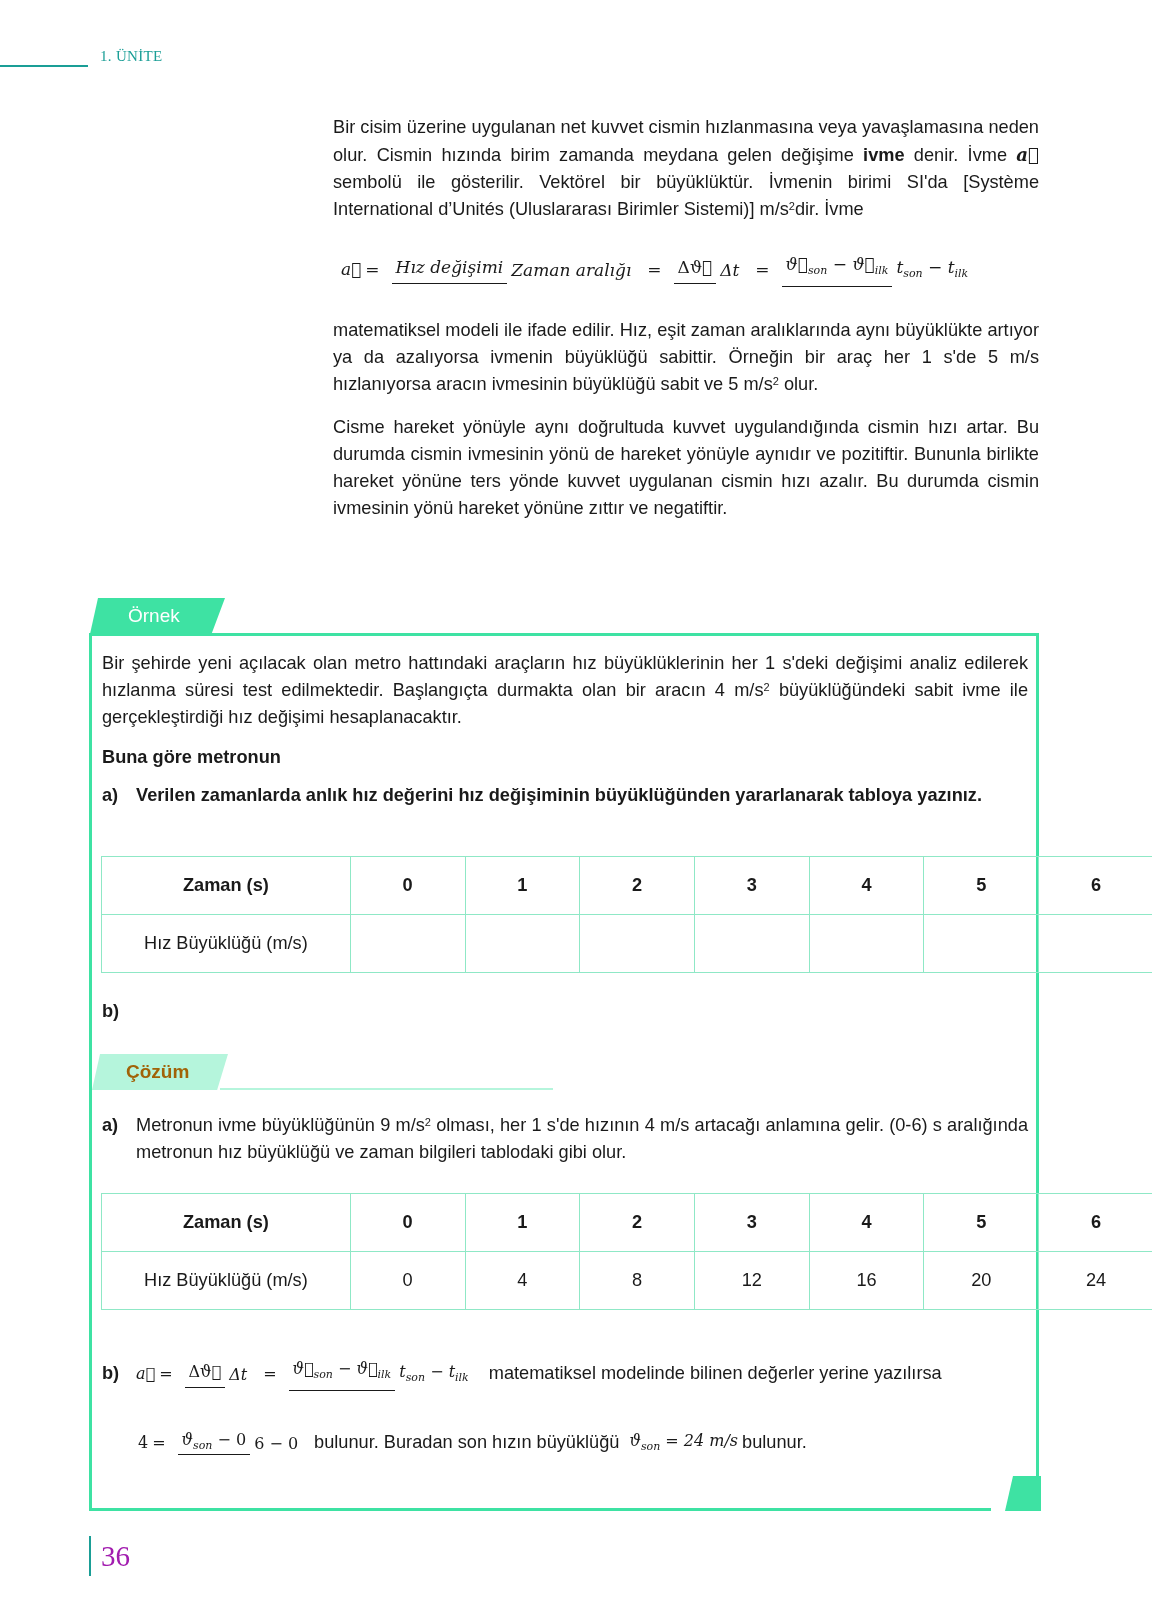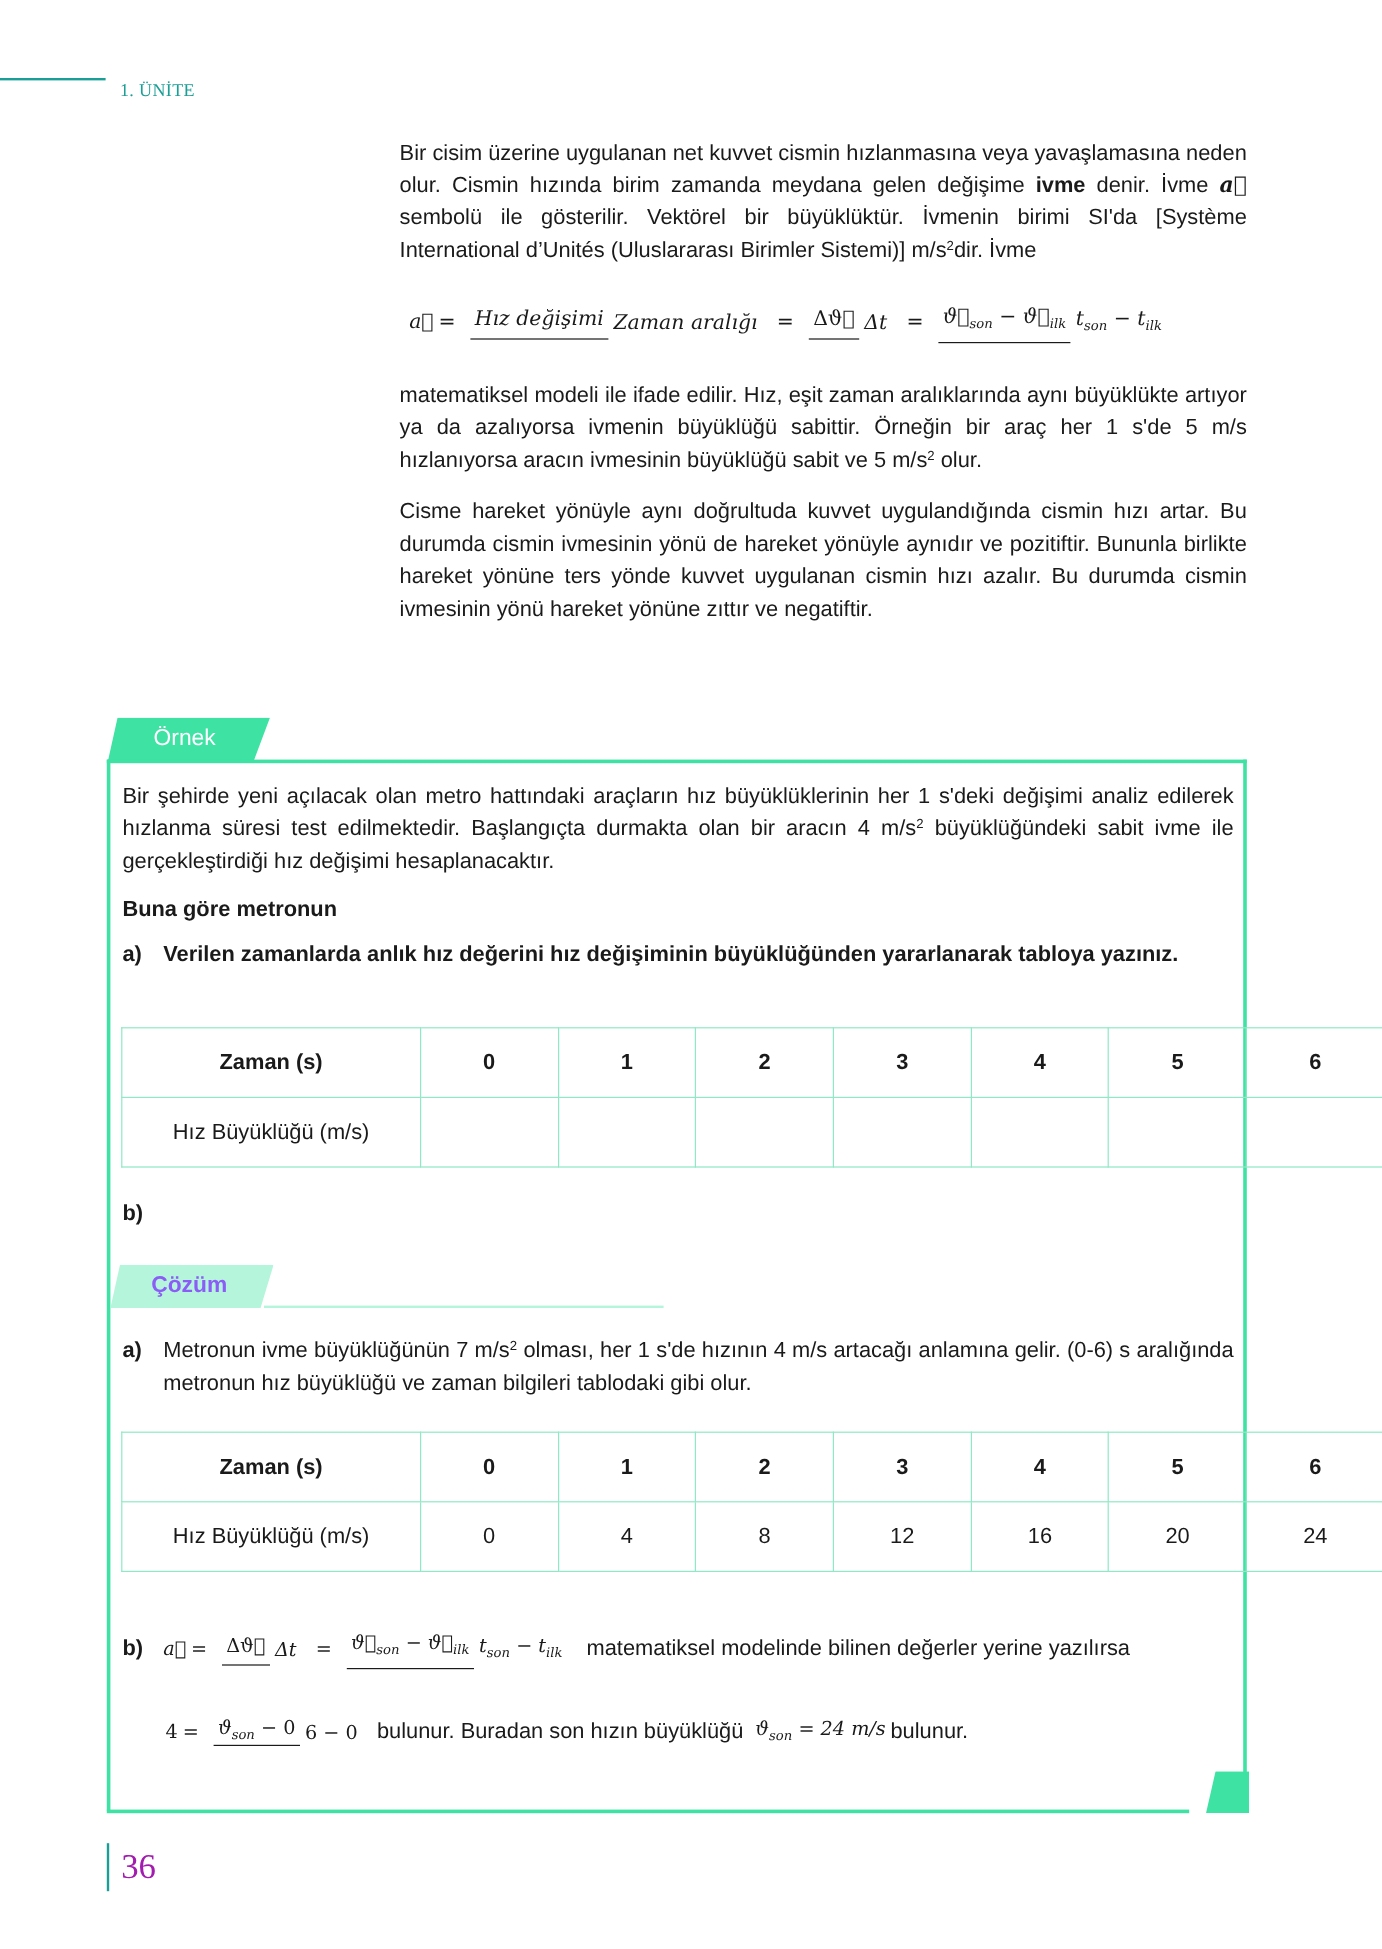--- a/index.html
+++ b/index.html
@@ -1,20 +1,20 @@
 <!DOCTYPE html>
 <html><head>
 <meta charset="utf-8">
 <style>
   * { box-sizing: border-box; margin: 0; padding: 0; }
   html, body { width: 1152px; height: 1624px; background: #ffffff; }
   body { position: relative; font-family: "Liberation Sans", sans-serif; color: #1a1a1a; overflow: hidden; }
 
   .unit-line { position: absolute; left: 0; top: 65px; width: 88px; height: 2px; background: #1a9e96; }
-  .unit-title { position: absolute; left: 100px; top: 68px; font-family: "Liberation Serif", serif; font-size: 15px; color: #1a9e96; letter-spacing: 0.3px; }
+  .unit-title { position: absolute; left: 100px; top: 48px; font-family: "Liberation Serif", serif; font-size: 15px; color: #1a9e96; letter-spacing: 0.3px; }
 
   .intro { position: absolute; left: 333px; top: 114px; width: 706px; font-size: 18.2px; line-height: 27px; text-align: justify; }
   .intro p { margin-bottom: 16px; }
   .intro b { font-weight: bold; }
   sup { font-size: 11px; vertical-align: top; position: relative; top: -3px; }
   .math { font-family: "DejaVu Serif", serif; font-style: italic; }
 
   .formula { display: flex; align-items: center; font-family: "DejaVu Serif", serif; font-style: italic; font-size: 17px; margin: 4px 0 18px 8px; height: 60px; }
   .frac { display: inline-flex; flex-direction: row; align-items: center; margin: 0 8px; }
   .frac .num { padding: 0 4px 2px; border-bottom: 1.5px solid #1a1a1a; white-space: nowrap; }
@@ -36,21 +36,21 @@
   .qb { top: 998px; font-weight: bold; display: flex; }
 
   table.data { position: absolute; left: 101px; width: 1053px; border-collapse: collapse; font-size: 18.2px; }
   table.data td { border: 1.5px solid #8fe8c6; height: 58px; text-align: center; width: 101px; }
   table.data td:first-child { width: 219px; font-weight: normal; }
   table.data tr:first-child td { font-weight: bold; }
   .t1 { top: 856px; }
   .t2 { top: 1193px; }
 
   .cozum-tab { position: absolute; left: 92px; top: 1054px; width: 136px; height: 36px; background: #b5f5dc; clip-path: polygon(8px 0, 100% 0, 92% 100%, 0 100%); }
-  .cozum-label { position: absolute; left: 126px; top: 1061px; font-size: 19px; font-weight: bold; color: #8b5cf6; }
+  .cozum-label { position: absolute; left: 126px; top: 1061px; font-size: 19px; font-weight: bold; color: #a16207; }
   .cozum-line { position: absolute; left: 220px; top: 1088px; width: 333px; height: 2px; background: #b5f5dc; }
 
   .sa { top: 1112px; display: flex; text-align: justify; }
   .sb { top: 1340px; display: flex; align-items: center; }
   .sb .formula { margin: 0 8px 0 0; height: 66px; font-size: 16px; }
   .sc { position: absolute; left: 138px; top: 1414px; display: flex; align-items: center; font-size: 18.2px; }
   .sc .formula { margin: 0; height: 56px; font-size: 16px; }
 
   .page-bar { position: absolute; left: 89px; top: 1536px; width: 2px; height: 40px; background: #1a9e96; }
   .page-num { position: absolute; left: 101px; top: 1540px; font-family: "Liberation Serif", serif; font-size: 29px; color: #a21caf; }
@@ -128,21 +128,21 @@
 <div class="content qb">
     <span class="lbl">b)</span>
   </div>
 
 <div class="cozum-tab"></div>
 <div class="cozum-label">Çözüm</div>
 <div class="cozum-line"></div>
 
 <div class="content sa">
     <span class="lbl">a)</span>
-    <span><span>Metronun ivme büyüklüğünün 7 m/s</span><sup>2</sup><span> olması, her 1 s'de hızının 4 m/s artacağı anlamına gelir. (0-6) s aralığında metronun hız büyüklüğü ve zaman bilgileri tablodaki gibi olur.</span></span>
+    <span><span>Metronun ivme büyüklüğünün 9 m/s</span><sup>2</sup><span> olması, her 1 s'de hızının 4 m/s artacağı anlamına gelir. (0-6) s aralığında metronun hız büyüklüğü ve zaman bilgileri tablodaki gibi olur.</span></span>
   </div>
 
 <table class="data t2">
   <tbody>
       <tr>
     <td>Zaman (s)</td>
     <td>0</td>
     <td>1</td>
     <td>2</td>
     <td>3</td>

